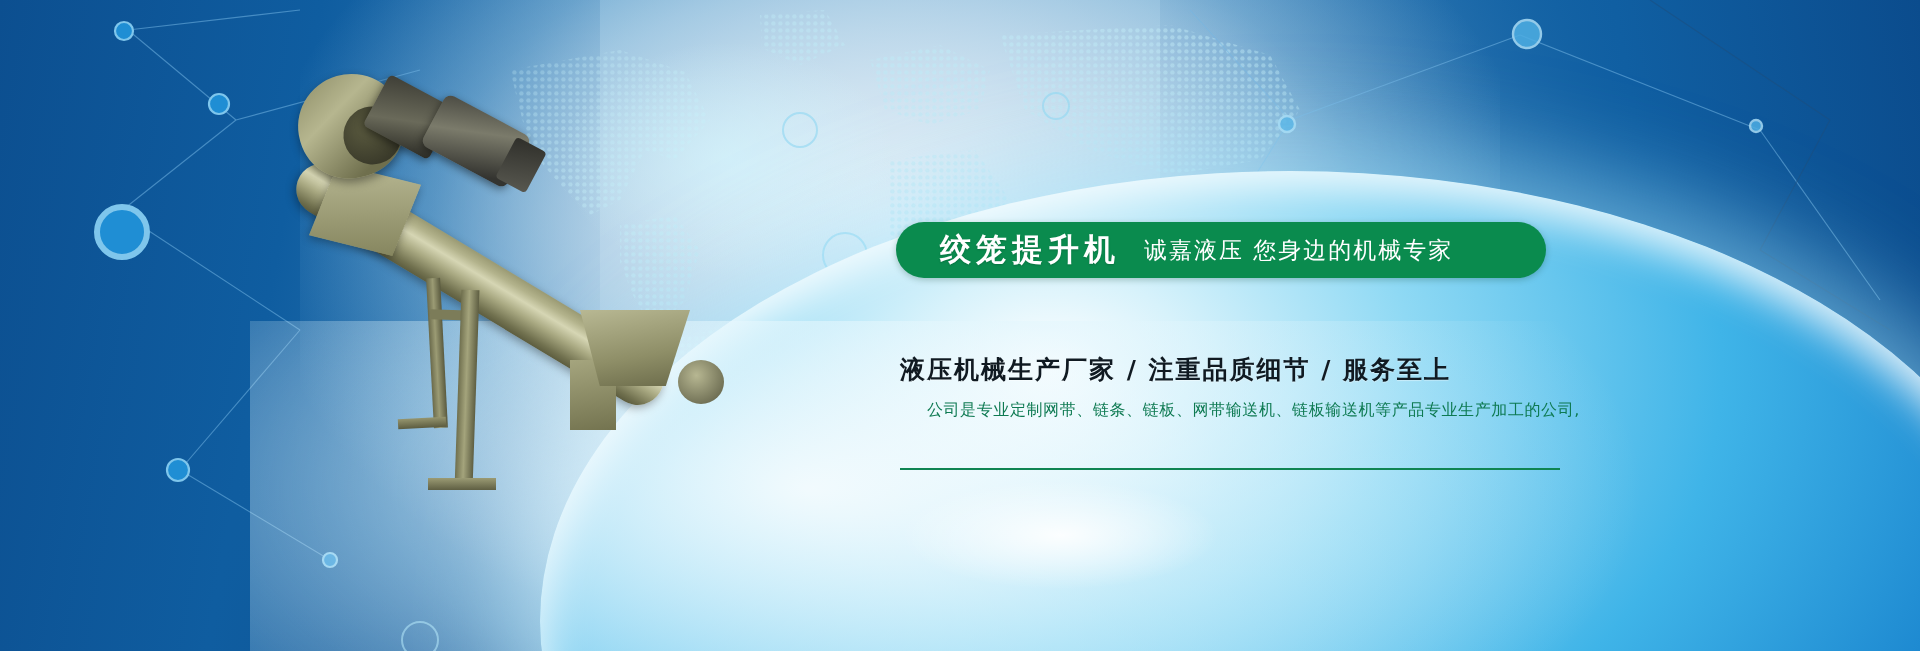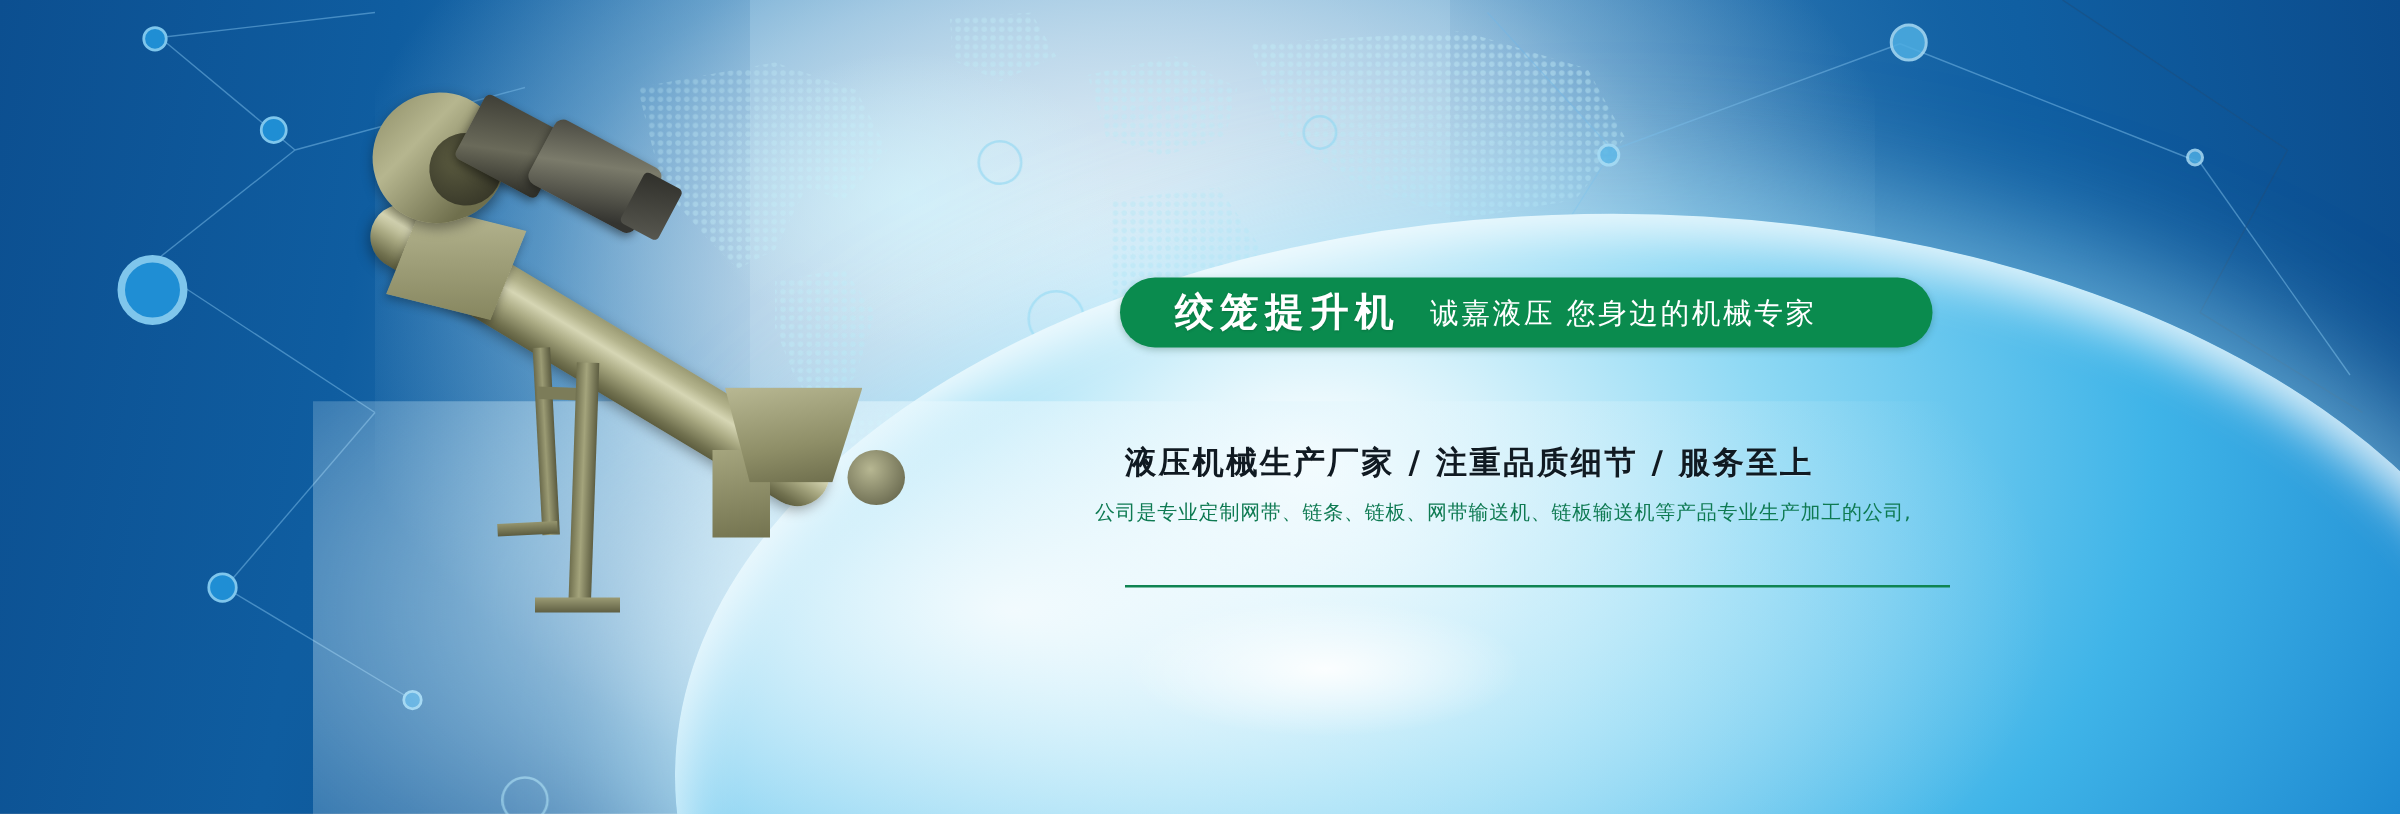--- a/index.html
+++ b/index.html
@@ -188,21 +188,21 @@
   .slogan{
     position:absolute; left:900px; top:353px;
     color:#101a22;
     font-size:25px;
     font-weight:bold;
     letter-spacing:2px;
     white-space:nowrap;
     text-shadow:0 1px 1px rgba(255,255,255,.4);
   }
   .desc{
-    position:absolute; left:849px; top:393px;
+    position:absolute; left:900px; top:393px;
     width:680px;
     color:#0e7a52;
     font-size:16px;
     line-height:34px;
     letter-spacing:.6px;
   }
   .desc p{margin:0;white-space:nowrap;}
   .divider{
     position:absolute; left:900px; top:468px;
     width:660px; height:2px;

